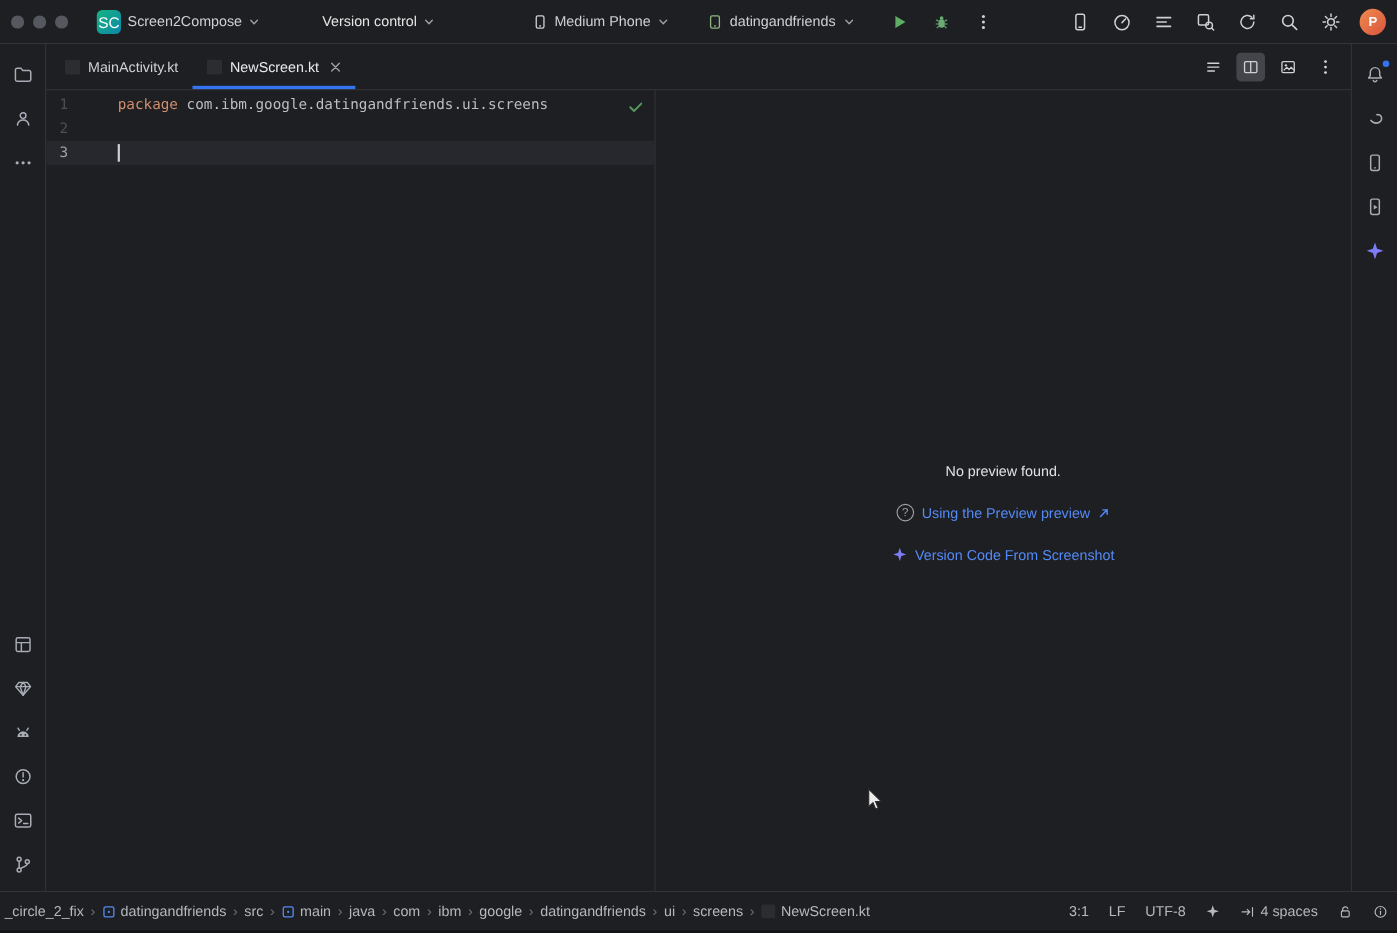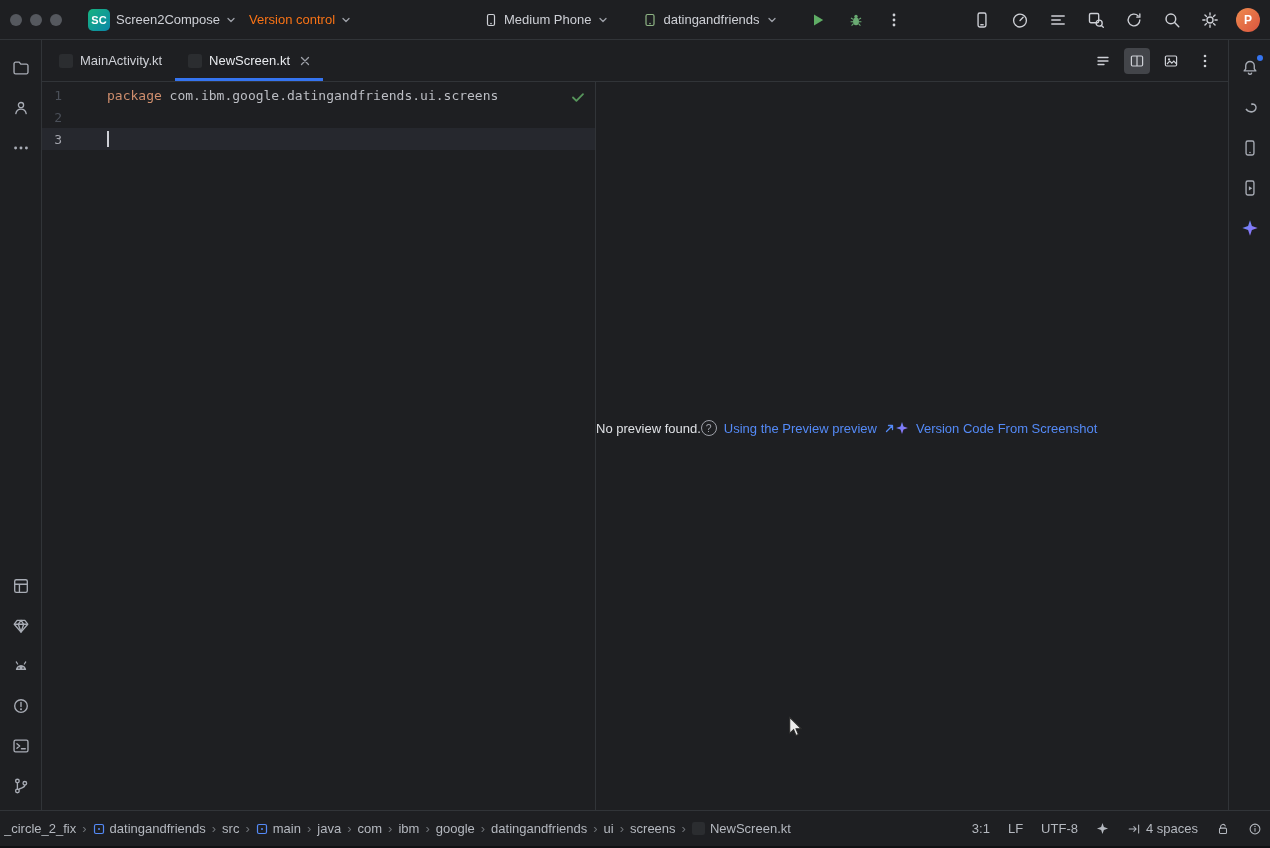--- a/index.html
+++ b/index.html
@@ -15,24 +15,24 @@
   }
   svg{display:block}
   button{font:inherit;color:inherit;background:none;border:0;cursor:default}
 
   
   .titlebar{height:40px;display:flex;align-items:center;position:relative;border-bottom:1px solid #313438}
   .traffic-lights{display:flex;gap:8px;padding-left:10px}
   .tl{width:12px;height:12px;border-radius:50%;background:#55585e;display:inline-block}
   .tb-left{display:flex;align-items:center;margin-left:26px}
   .app-badge{width:22px;height:22px;border-radius:5px;background:linear-gradient(135deg,#17b380,#0b87a8);
-    color:#fff;font-weight:bold;font-size:11px;display:flex;align-items:center;justify-content:center;flex:none}
+    color:#fff;font-weight:normal;font-size:14px;display:flex;align-items:center;justify-content:center;flex:none}
   .tb-btn{display:flex;align-items:center;gap:5px;color:#ced0d6;padding:4px 6px;border-radius:4px}
   .tb-btn .chev{color:#9da0a8}
-  .vc-btn{color:#f97316}
+  .vc-btn{margin-left:44px;color:#e5e5e5}
   .tb-center{position:absolute;left:478px;top:0;height:100%;display:flex;align-items:center;gap:22px}
   .tb-group{display:flex;align-items:center;gap:6px}
   .run-cluster{display:flex;align-items:center;gap:14px}
   .tb-right{position:absolute;right:10px;top:0;height:100%;display:flex;align-items:center;gap:14px}
   .icon-btn{width:24px;height:24px;display:flex;align-items:center;justify-content:center;color:#ced0d6;border-radius:4px}
   .avatar{width:24px;height:24px;border-radius:50%;background:linear-gradient(135deg,#ef8b4e,#d9543f);
     color:#fff;font-size:12px;font-weight:bold;display:flex;align-items:center;justify-content:center}
 
   
   .main{display:flex;height:770px}
@@ -66,21 +66,21 @@
   .gut{flex:none;width:45px}
   .code{white-space:pre;color:#bcbec4}
   .kw{color:var(--keyword_orange,#cf8e6d)}
   .code-row.current{background:#26282e}
   .code-row.current .ln{color:#a1a3ab}
   .caret{width:2px;height:16px;background:#ced0d6;display:inline-block}
   .inspections{position:absolute;top:7px;right:9px;color:var(--check_green,#57965c)}
 
   
   .preview{flex:1;position:relative}
-  .pv-stack{position:absolute;left:0;right:0;top:327px;display:flex;align-items:center}
+  .pv-stack{position:absolute;left:0;right:0;top:327px;display:flex;flex-direction:column;align-items:center}
   .pv-row{height:38px;display:flex;align-items:center;justify-content:center;gap:7px;color:#dfe1e5}
   .pv-link{color:var(--link_blue,#548af7);text-decoration:none}
   .help-circle{width:16px;height:16px;border:1px solid #9da0a8;border-radius:50%;color:#9da0a8;
     font-size:10.5px;line-height:1;display:flex;align-items:center;justify-content:center;flex:none}
 
   
   .statusbar{height:38px;border-top:1px solid #313438;border-bottom:2px solid #101113;
     display:flex;align-items:center;padding:0 8px 0 4px;color:#b4b8bf;white-space:nowrap}
   .breadcrumbs{display:flex;align-items:center;gap:6px;overflow:hidden}
   .bc-item{display:flex;align-items:center;gap:5px;color:#b4b8bf}

